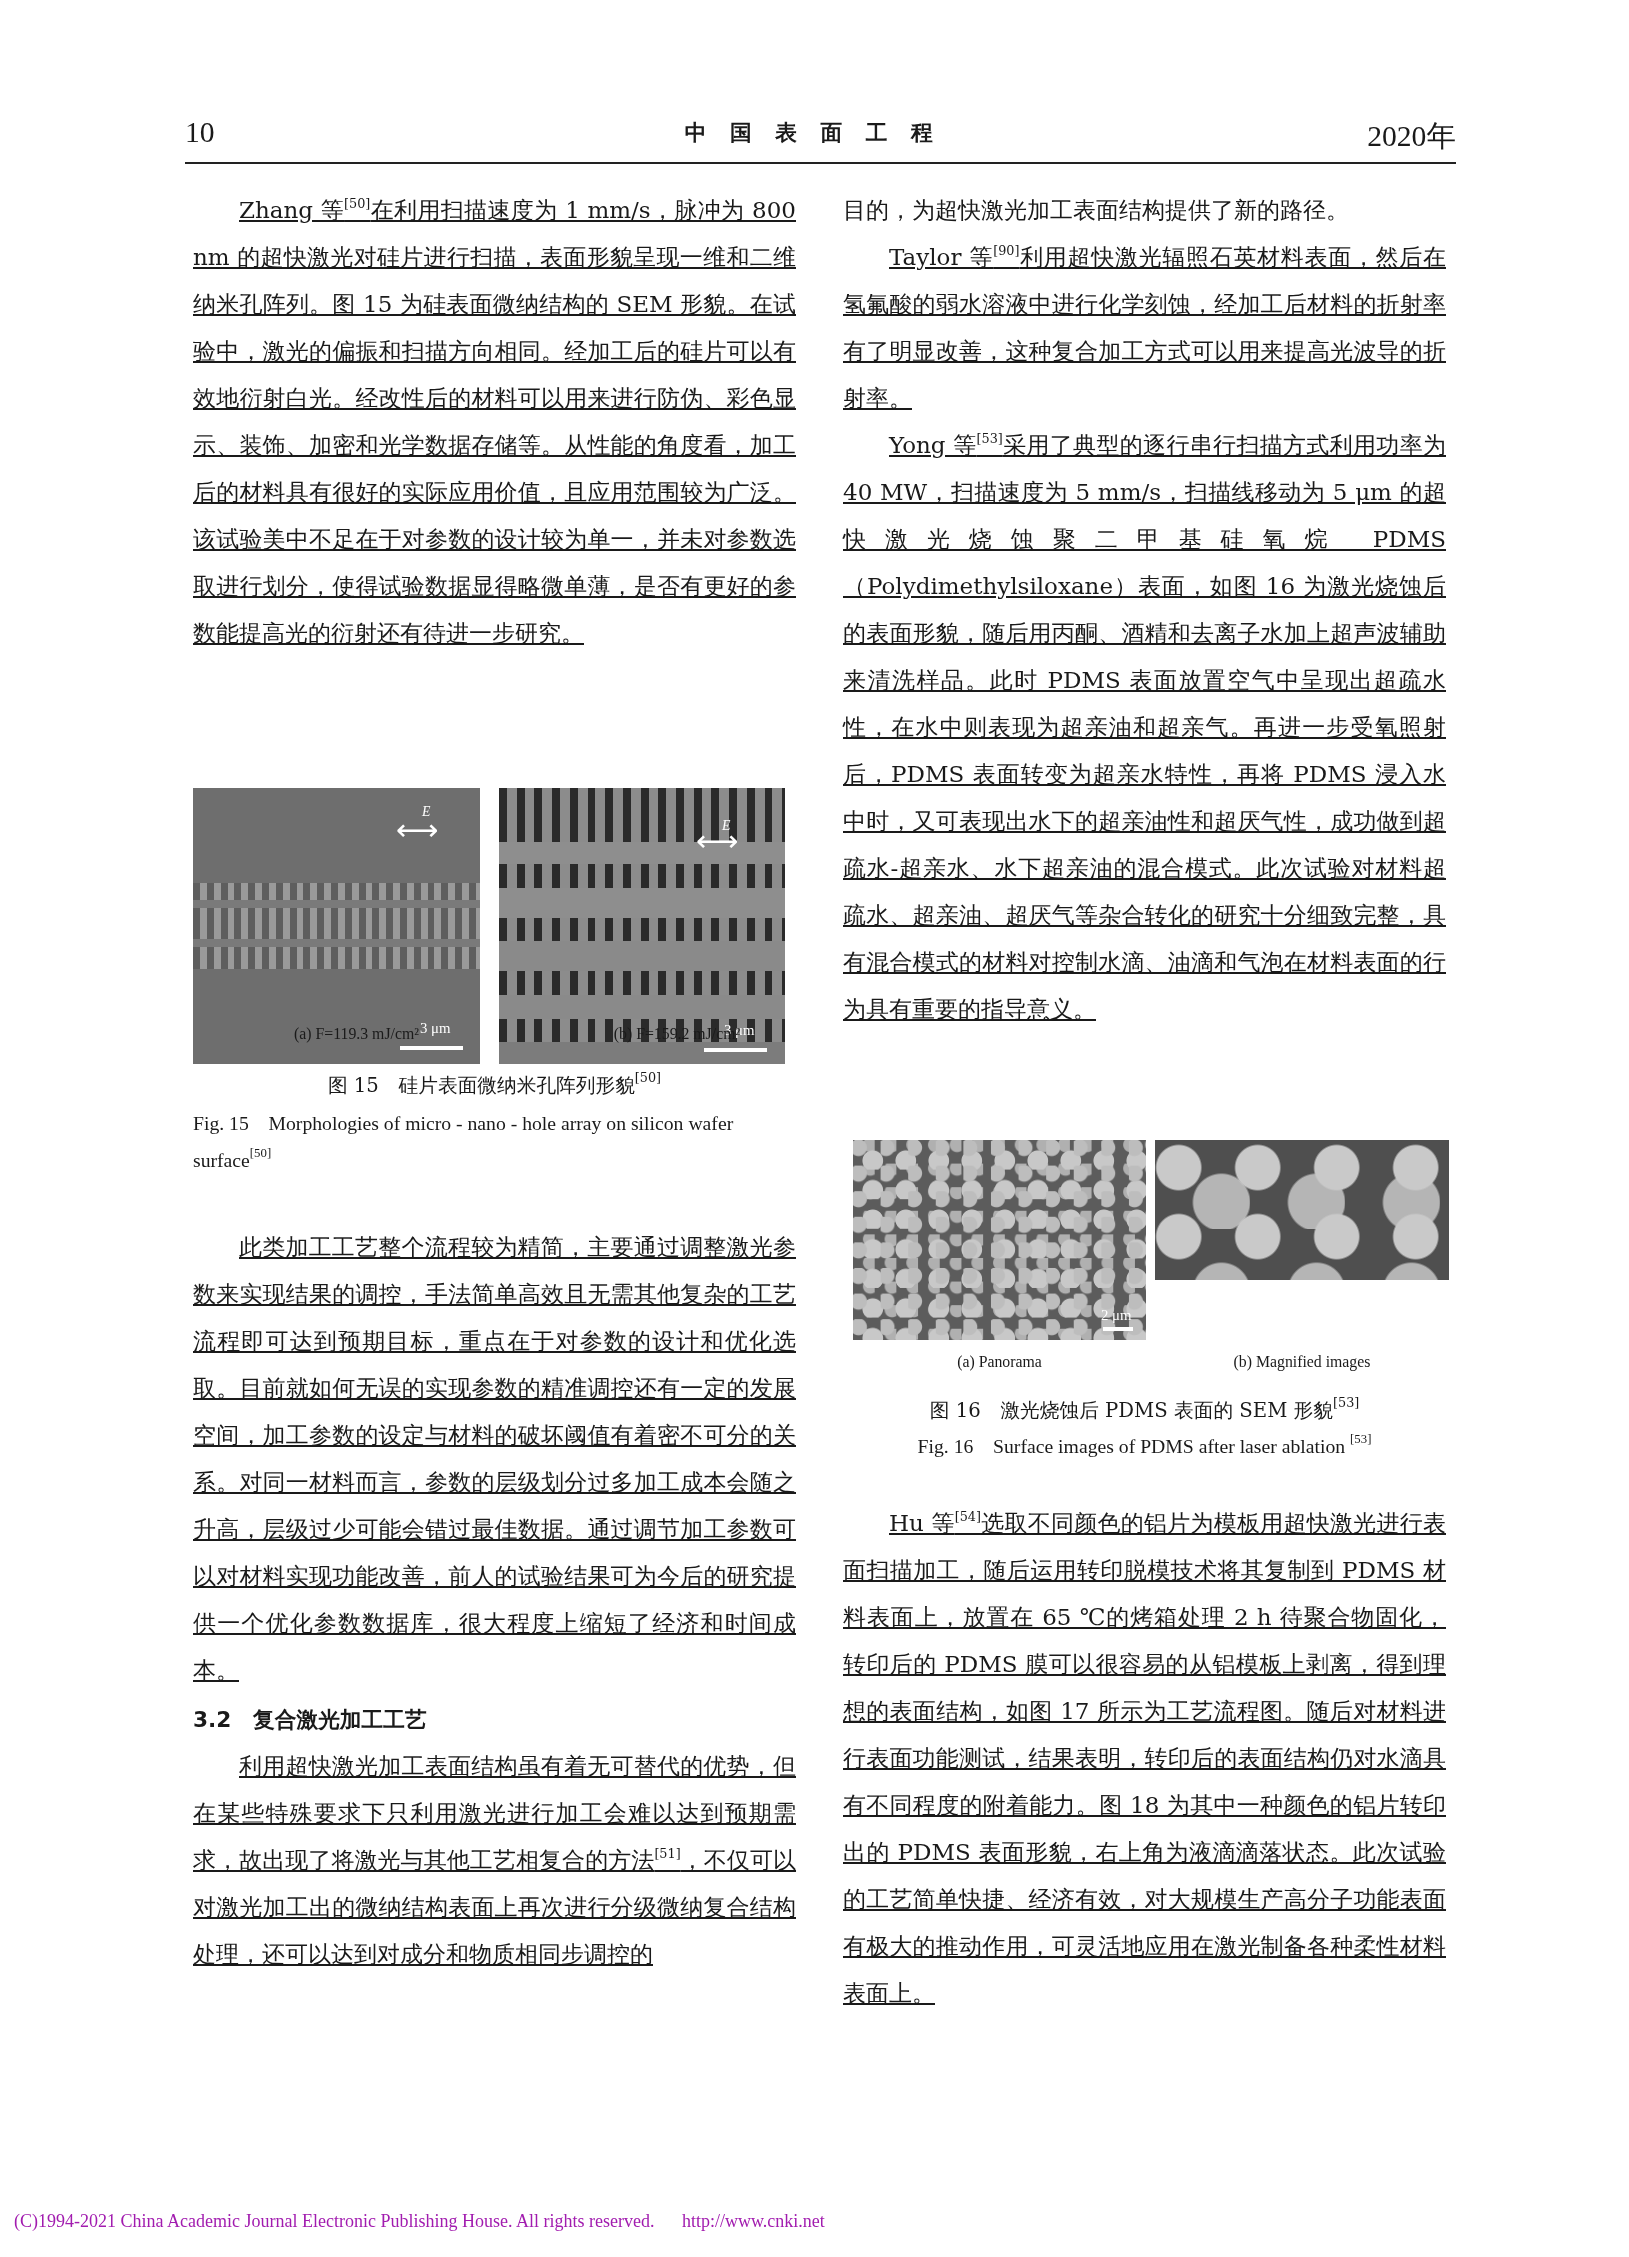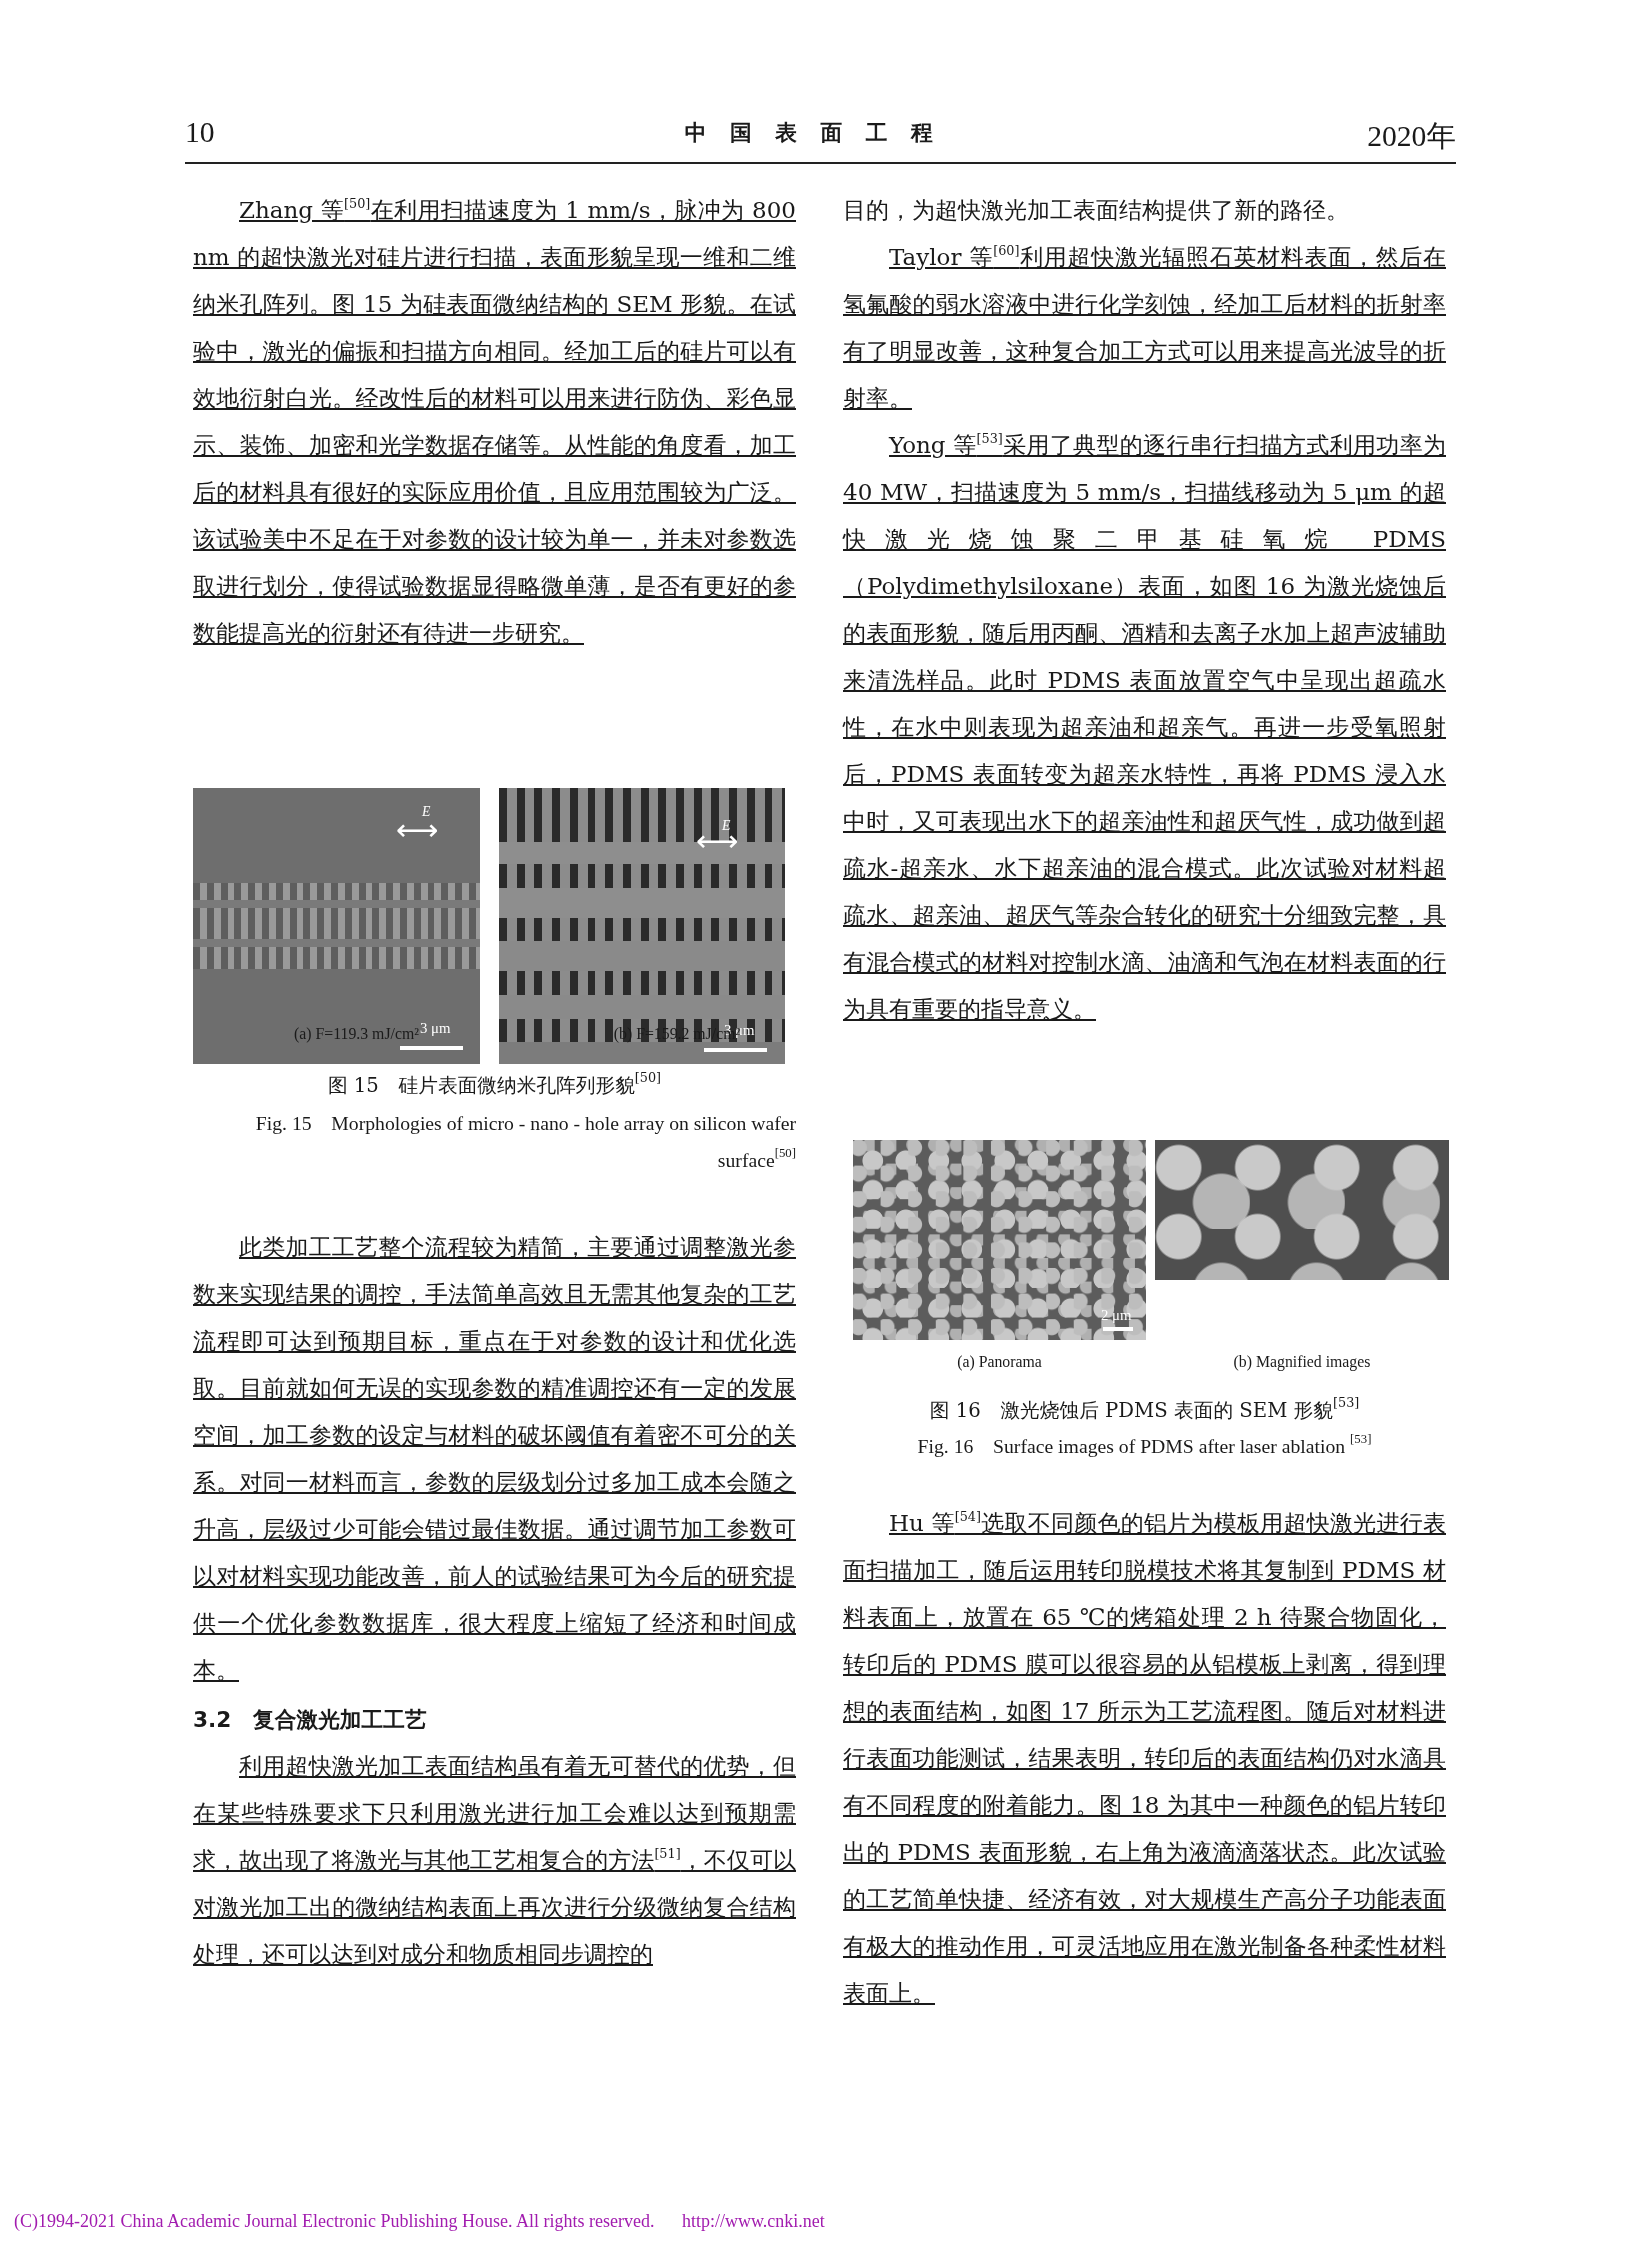--- a/index.html
+++ b/index.html
@@ -79,34 +79,34 @@
     <span class="e-arrow" style="left:197px;top:39px;">⟷</span>
     <span class="e-lbl" style="left:223px;top:29.6px;">E</span>
     <span class="scale" style="left:225px;top:234px;">3 μm</span>
     <div class="scale-bar" style="left:205px;top:260px;width:63px;"></div>
   </div>
   <div class="sub" style="left:193px;top:1021px;width:287px;top:1025px;padding-left:20px;">(a) F=119.3 mJ/cm²</div>
   <div class="sub" style="left:499px;top:1025px;width:286px;padding-left:35px;">(b) F=159.2 mJ/cm²</div>
   <div class="cap-cn" style="left:193px;top:1072px;width:603px;">
     <span>图 15　硅片表面微纳米孔阵列形貌</span><sup>[50]</sup>
   </div>
-  <div class="cap-en" style="left:193px;top:1105px;width:603px;text-align:right;">
+  <div class="cap-en" style="left:193px;top:1105px;width:603px;">
     <span>Fig. 15　Morphologies of micro - nano - hole array on silicon wafer surface</span><sup>[50]</sup>
   </div>
 </div>
 
 <div class="col col-l" style="top:1224px;">
   <p class="ind">此类加工工艺整个流程较为精简，主要通过调整激光参数来实现结果的调控，手法简单高效且无需其他复杂的工艺流程即可达到预期目标，重点在于对参数的设计和优化选取。目前就如何无误的实现参数的精准调控还有一定的发展空间，加工参数的设定与材料的破坏阈值有着密不可分的关系。对同一材料而言，参数的层级划分过多加工成本会随之升高，层级过少可能会错过最佳数据。通过调节加工参数可以对材料实现功能改善，前人的试验结果可为今后的研究提供一个优化参数数据库，很大程度上缩短了经济和时间成本。</p>
   <p class="sec" style="margin-top:2px;">3.2　复合激光加工工艺</p>
   <p class="ind"><span>利用超快激光加工表面结构虽有着无可替代的优势，但在某些特殊要求下只利用激光进行加工会难以达到预期需求，故出现了将激光与其他工艺相复合的方法</span><sup>[51]</sup><span>，不仅可以对激光加工出的微纳结构表面上再次进行分级微纳复合结构处理，还可以达到对成分和物质相同步调控的</span></p>
 </div>
 
 <div class="col col-r" style="top:187px;">
   <p>目的，为超快激光加工表面结构提供了新的路径。</p>
-  <p class="ind"><span>Taylor 等</span><sup>[60]</sup><span>利用超快激光辐照石英材料表面，然后在氢氟酸的弱水溶液中进行化学刻蚀，经加工后材料的折射率有了明显改善，这种复合加工方式可以用来提高光波导的折射率。</span></p>
+  <p class="ind"><span>Taylor 等</span><sup>[90]</sup><span>利用超快激光辐照石英材料表面，然后在氢氟酸的弱水溶液中进行化学刻蚀，经加工后材料的折射率有了明显改善，这种复合加工方式可以用来提高光波导的折射率。</span></p>
   <p class="ind"><span>Yong 等</span><sup>[53]</sup><span>采用了典型的逐行串行扫描方式利用功率为 40 MW，扫描速度为 5 mm/s，扫描线移动为 5 μm 的超快激光烧蚀聚二甲基硅氧烷 PDMS（Polydimethylsiloxane）表面，如图 16 为激光烧蚀后的表面形貌，随后用丙酮、酒精和去离子水加上超声波辅助来清洗样品。此时 PDMS 表面放置空气中呈现出超疏水性，在水中则表现为超亲油和超亲气。再进一步受氧照射后，PDMS 表面转变为超亲水特性，再将 PDMS 浸入水中时，又可表现出水下的超亲油性和超厌气性，成功做到超疏水-超亲水、水下超亲油的混合模式。此次试验对材料超疏水、超亲油、超厌气等杂合转化的研究十分细致完整，具有混合模式的材料对控制水滴、油滴和气泡在材料表面的行为具有重要的指导意义。</span></p>
 </div>
 
 <div class="fig" style="left:0;top:0;">
   <div class="panel grain1" style="left:853px;top:1140px;width:293px;height:200px;">
     <span class="scale" style="left:248px;top:167px;">2 μm</span>
     <div class="scale-bar" style="left:250px;top:187px;width:29.6px;"></div>
   </div>
   <div class="panel grain2" style="left:1155px;top:1140px;width:294px;height:140px;">
     <span class="scale" style="left:225px;top:167px;">500 nm</span>

